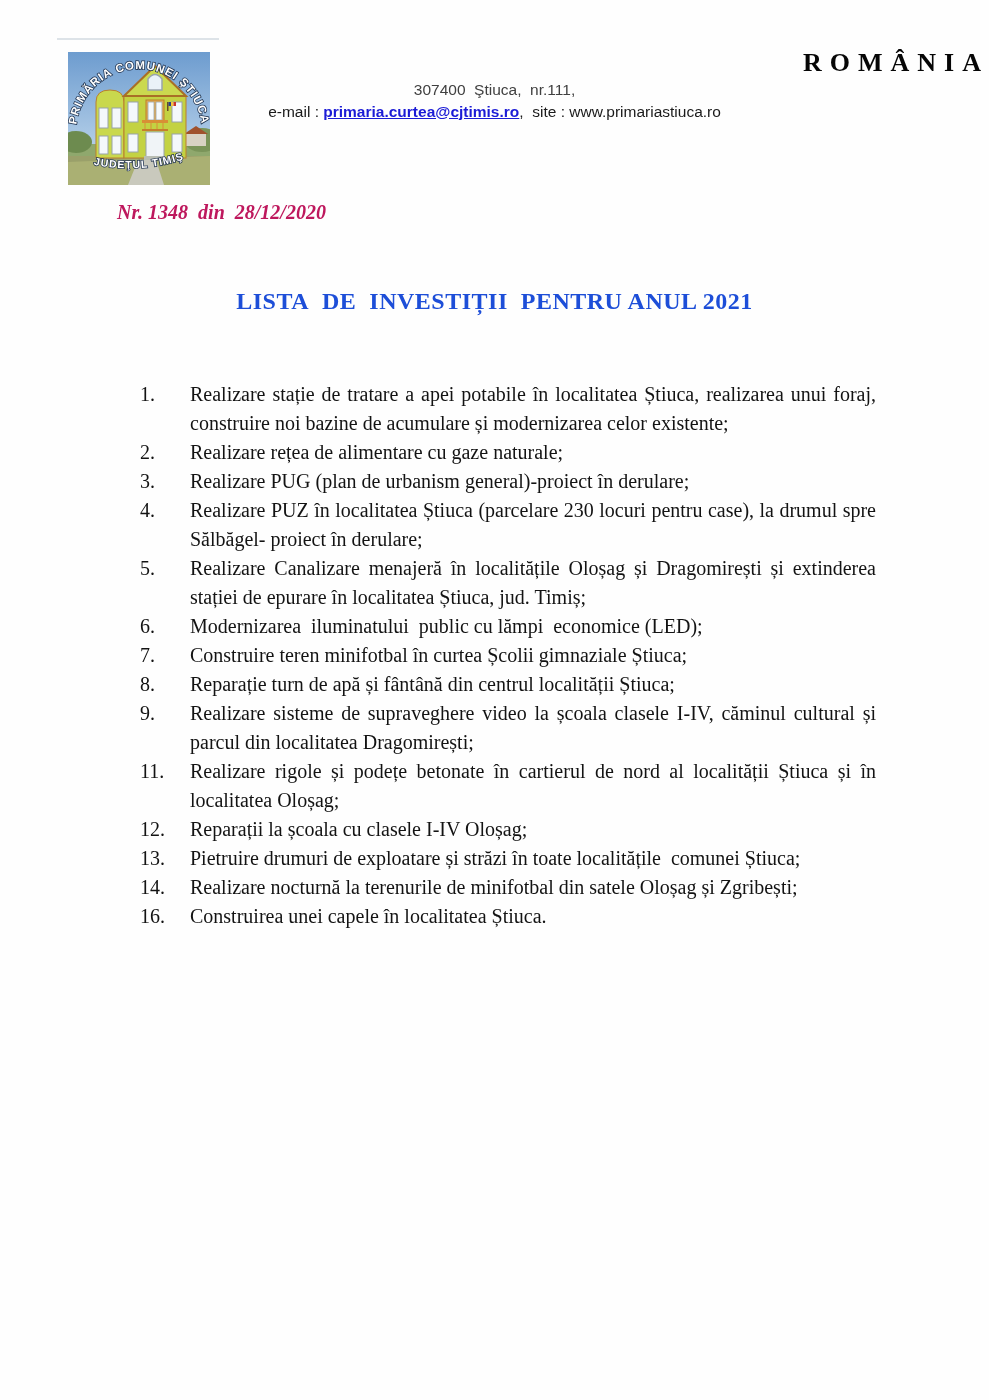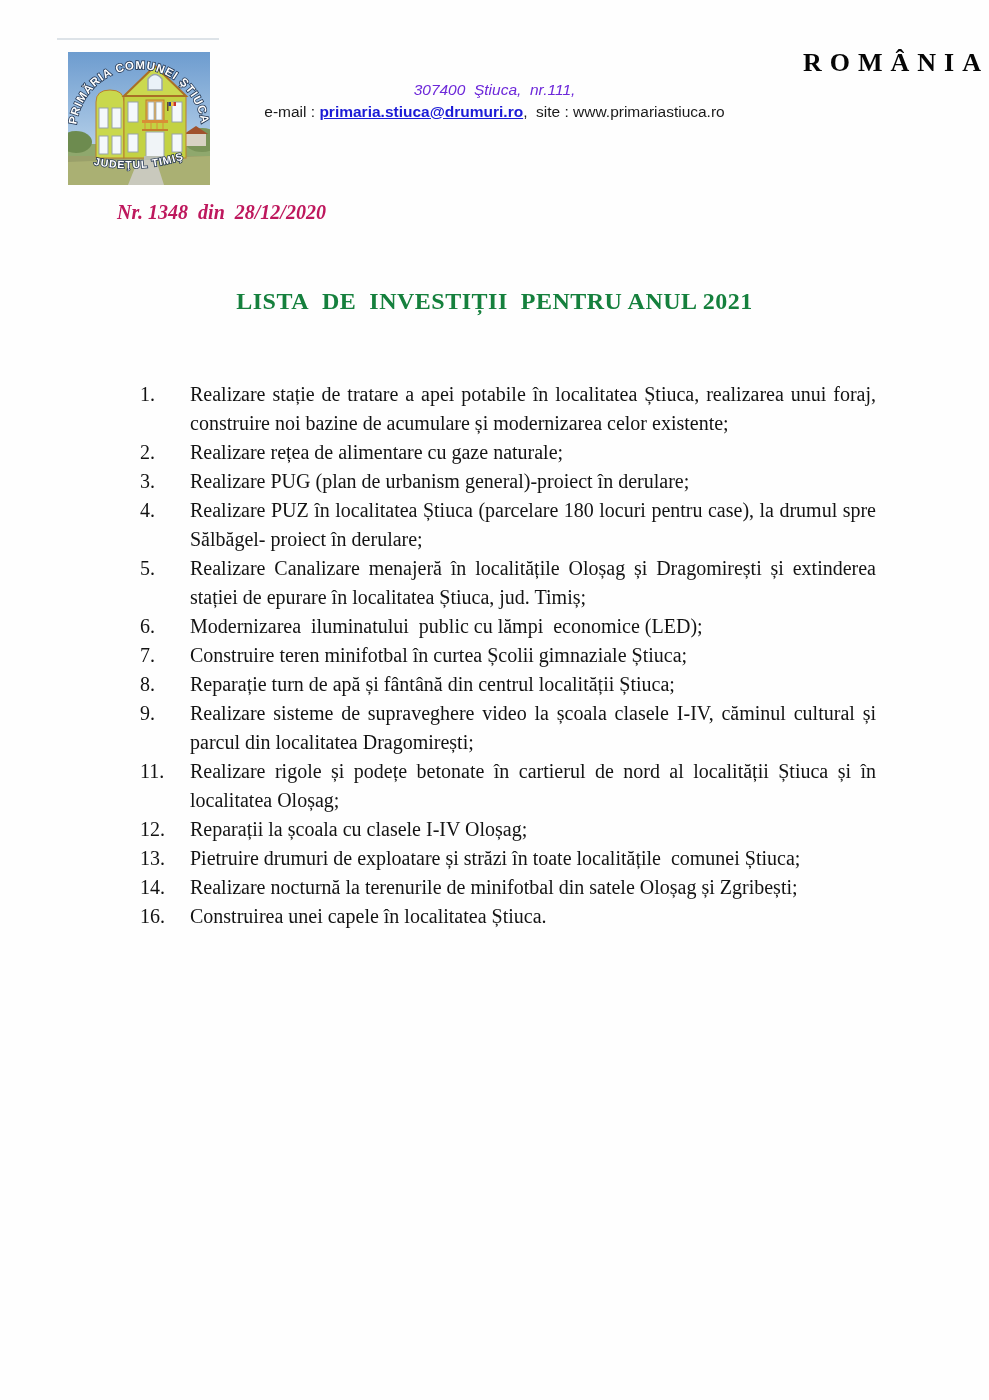--- a/index.html
+++ b/index.html
@@ -31,34 +31,34 @@
   }
   .letterhead { position: absolute; left: 0; top: 46px; width: 100%; text-align: center; color: #060606; }
   .country {
     font-weight: bold; font-size: 26px; line-height: 33px; letter-spacing: 8px; text-align: right;
   }
   .jurisdiction {
     font-size: 24px; line-height: 31px; letter-spacing: 0.5px; word-spacing: 4px;
   }
   .address, .phones {
     font-family: "Liberation Sans", "DejaVu Sans", sans-serif;
-    font-style: italic; font-size: 15.5px; line-height: 21.5px; color: #6d28d9;
+    font-size: 15.5px; line-height: 21.5px; color: #404040;
   }
   .email-line {
     font-family: "Liberation Sans", "DejaVu Sans", sans-serif;
     font-size: 15.5px; line-height: 22px; color: #1a1a1a;
   }
   .email-link { color: var(--link); font-weight: bold; text-decoration: underline; }
   .doc-number {
     position: absolute; left: 117px; top: 201px;
     font-weight: bold; font-style: italic; font-size: 20px; color: #be185d;
   }
   .doc-title {
     position: absolute; left: 0; top: 288px; width: 100%;
-    text-align: center; font-weight: bold; font-size: 24px; letter-spacing: 0.5px; color: #15803d;
+    text-align: center; font-weight: bold; font-size: 24px; letter-spacing: 0.5px; color: #1d4ed8;
   }
   .invest-list {
     position: absolute; left: 140px; top: 380px; width: 736px;
     margin: 0; padding: 0; list-style: none;
     font-size: 20px; line-height: 29px;
   }
   .item { display: flex; }
   .item-num { flex: 0 0 50px; }
   .item-text { flex: 1; text-align: justify; text-justify: inter-word; }
 </style>
@@ -125,21 +125,21 @@
       <text class="logo-text" font-size="10.5">
         <textPath href="#arcBottom" startOffset="50%" text-anchor="middle">JUDEŢUL TIMIŞ</textPath>
       </text>
     </svg>
   </div>
 
   <div class="letterhead">
     <div class="country">ROMÂNIA</div>
     <div class="address">307400&nbsp; Ştiuca,&nbsp; nr.111,</div>
     <div class="email-line">
-      <span>e-mail : </span><a href="#" class="email-link">primaria.stiuca@drumuri.ro</a><span>,&nbsp; site : www.primariastiuca.ro</span>
+      <span>e-mail : </span><a href="#" class="email-link">primaria.curtea@cjtimis.ro</a><span>,&nbsp; site : www.primariastiuca.ro</span>
     </div>
   </div>
 
   <div class="doc-number">Nr. 1348&nbsp; din&nbsp; 28/12/2020</div>
 
   <div class="doc-title">LISTA&nbsp; DE&nbsp; INVESTIȚII&nbsp; PENTRU ANUL 2021</div>
 
   <ol class="invest-list" id="invest-list">
     <li class="item">
       <span class="item-num">1.</span>
@@ -151,21 +151,21 @@
       <span class="item-text">Realizare rețea de alimentare cu gaze naturale;</span>
     </li>
 
     <li class="item">
       <span class="item-num">3.</span>
       <span class="item-text">Realizare PUG (plan de urbanism general)-proiect în derulare;</span>
     </li>
 
     <li class="item">
       <span class="item-num">4.</span>
-      <span class="item-text">Realizare PUZ în localitatea Știuca (parcelare 180 locuri pentru case), la drumul spre Sălbăgel- proiect în derulare;</span>
+      <span class="item-text">Realizare PUZ în localitatea Știuca (parcelare 230 locuri pentru case), la drumul spre Sălbăgel- proiect în derulare;</span>
     </li>
 
     <li class="item">
       <span class="item-num">5.</span>
       <span class="item-text">Realizare Canalizare menajeră în localitățile Oloșag și Dragomirești și extinderea stației de epurare în localitatea Știuca, jud. Timiș;</span>
     </li>
 
     <li class="item">
       <span class="item-num">6.</span>
       <span class="item-text">Modernizarea&nbsp; iluminatului&nbsp; public cu lămpi&nbsp; economice (LED);</span>

